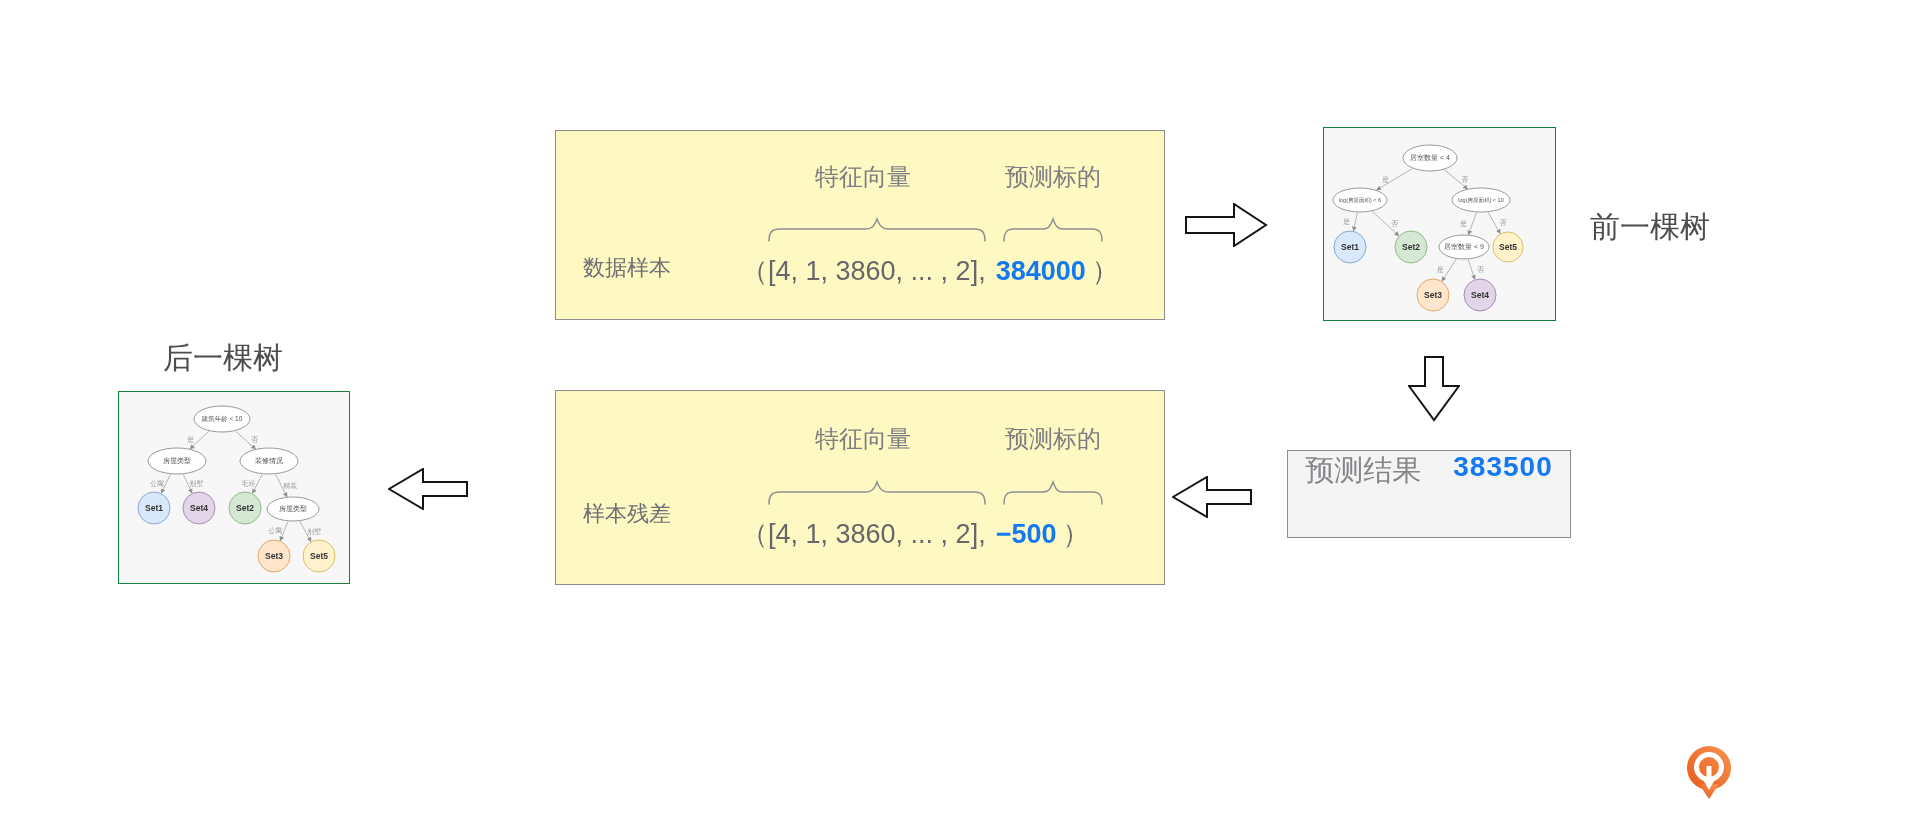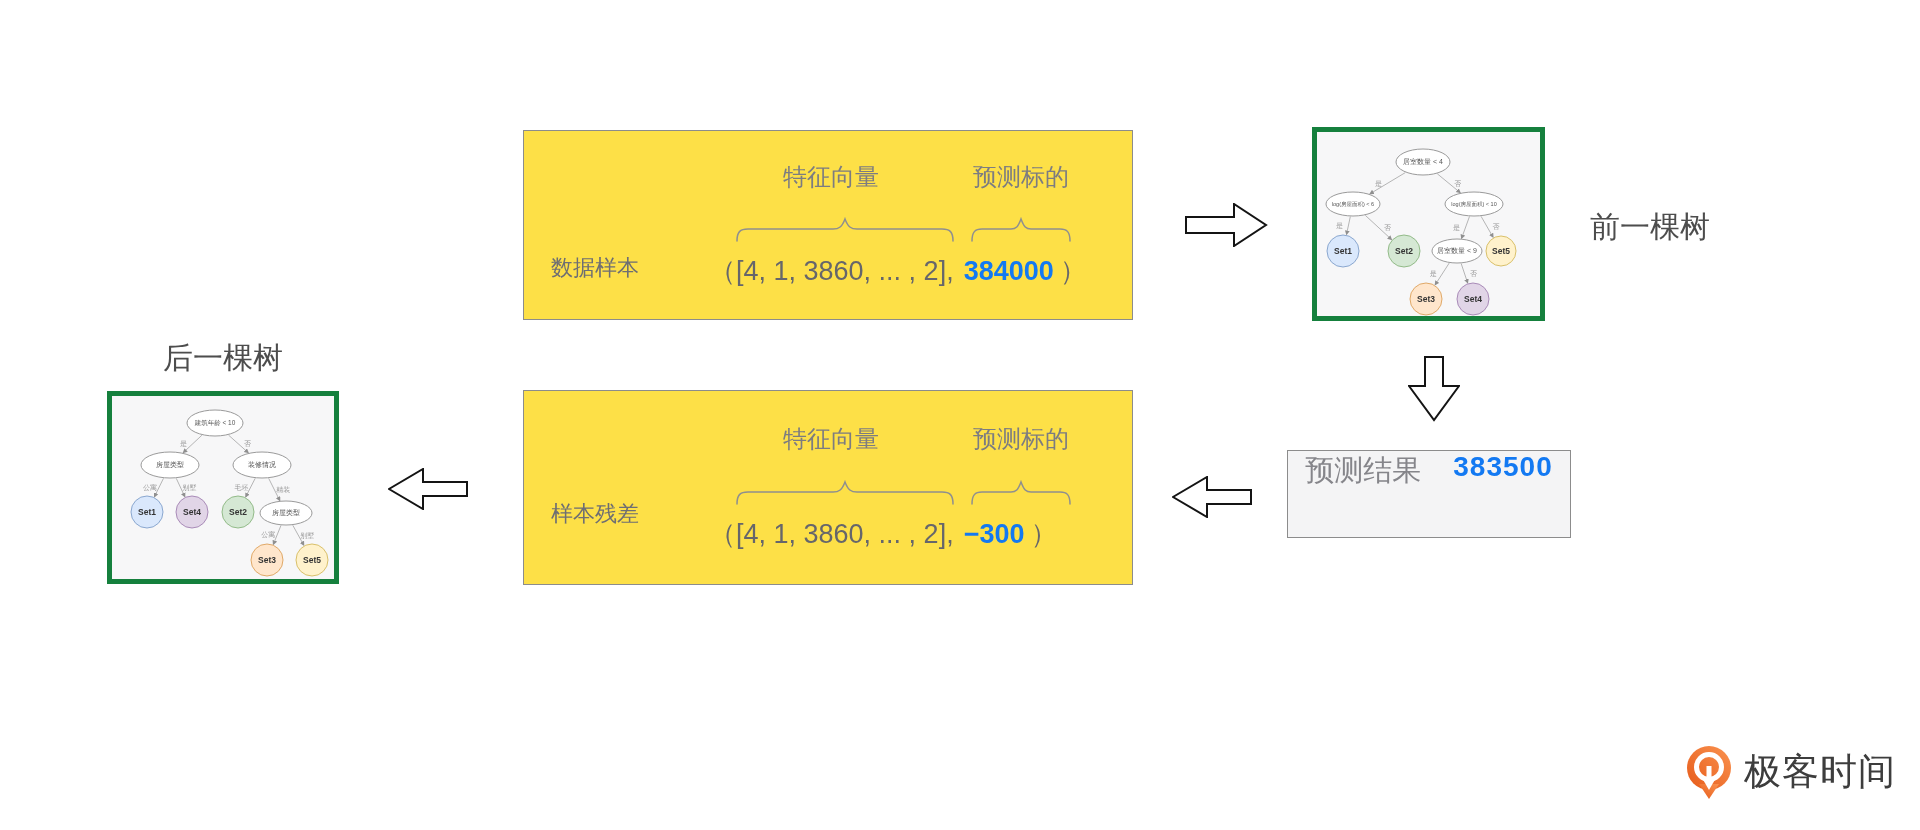--- a/index.html
+++ b/index.html
@@ -1,19 +1,19 @@
 <!DOCTYPE html>
 <html><head>
 <meta charset="utf-8">
 <style>
   html,body{margin:0;padding:0;background:#fff;}
   #canvas{position:relative;width:1920px;height:830px;background:#ffffff;overflow:hidden;
           font-family:"Liberation Sans","DejaVu Sans",sans-serif;}
-  .panel-box{position:absolute;background:#fde047;border:1px solid #8c8c8c;box-sizing:border-box;}
-  .tree-panel{position:absolute;background:#f7f7f8;border:5px solid #15803d;box-sizing:border-box;}
+  .panel-box{position:absolute;background:#fef9c3;border:1px solid #8c8c8c;box-sizing:border-box;margin-left:32px;}
+  .tree-panel{position:absolute;background:#f7f7f8;border:1px solid #15803d;box-sizing:border-box;margin-left:11px;}
   .box-label{position:absolute;font-size:22px;color:#6e6e73;white-space:nowrap;}
   .tuple{position:absolute;font-size:27px;color:#66666b;white-space:nowrap;}
   .tuple .val{color:#1379f2;font-weight:600;margin:0 6px 0 10px;}
   .over-label{position:absolute;transform:translateX(-50%);font-size:24px;color:#7c7c81;white-space:nowrap;}
   .brace{position:absolute;}
   .big-label{position:absolute;transform:translateX(-50%);font-size:30px;color:#4d4d4d;white-space:nowrap;}
   .result-box{position:absolute;background:#f4f4f5;border:1px solid #8c8c8c;box-sizing:border-box;
               display:flex;align-items:flex-start;justify-content:center;gap:32px;}
   .result-box .lbl{font-size:29px;color:#85858a;}
   .result-box .val{font-size:28px;color:#1379f2;font-weight:600;letter-spacing:1px;}
@@ -54,21 +54,21 @@
     <div class="over-label" style="left:307px;top:32px;">特征向量</div>
     <div class="over-label" style="left:497px;top:32px;">预测标的</div>
     <svg class="brace" style="left:212px;top:87px;" width="218" height="30" viewBox="0 0 218 30">
       <path d="M1,26 C1,17 4,14 12,14 L97,14 C103,14 106,12 109,4 C112,12 115,14 121,14 L206,14 C214,14 217,17 217,26" fill="none" stroke="#8f8f8f" stroke-width="1.5" stroke-linecap="round"></path>
     </svg>
     <svg class="brace" style="left:447px;top:87px;" width="100" height="30" viewBox="0 0 100 30">
       <path d="M1,26 C1,17 4,14 11,14 L40,14 C45,14 47,12 50,4 C53,12 55,14 60,14 L89,14 C96,14 99,17 99,26" fill="none" stroke="#8f8f8f" stroke-width="1.5" stroke-linecap="round"></path>
     </svg>
     <div class="box-label" style="left:27px;top:108px;">样本残差</div>
     <div class="tuple" style="left:185px;top:125px;">
-      <span>（[4, 1, 3860, ... , 2],</span><span class="val">−300</span><span>）</span>
+      <span>（[4, 1, 3860, ... , 2],</span><span class="val">−500</span><span>）</span>
     </div>
   </div>
 
   <div class="result-box" style="left:1287px;top:450px;width:284px;height:88px;">
     <span class="lbl">预测结果</span>
     <span class="val">383500</span>
   </div>
 
   <div class="big-label" style="left:1650px;top:207px;">前一棵树</div>
   <div class="tree-panel" style="left:1312px;top:127px;width:233px;height:194px;">
@@ -170,16 +170,15 @@
           <stop offset="0" stop-color="#fa9350"></stop>
           <stop offset="1" stop-color="#e65a19"></stop>
         </linearGradient>
       </defs>
       <circle cx="23" cy="24" r="22" fill="url(#gtGrad)"></circle>
       <polygon points="13,40 23,55 33,40" fill="url(#gtGrad)"></polygon>
       <circle cx="23" cy="23" r="12.5" fill="none" stroke="#ffffff" stroke-width="5"></circle>
       <rect x="20.5" y="22" width="5" height="15" fill="#ffffff"></rect>
       <polygon points="15.5,33 30.5,33 23,46" fill="#ffffff"></polygon>
     </svg>
-    <span class="logo-text">极客时间</span>
   </div>
 
 </div>
 
 </body></html>

